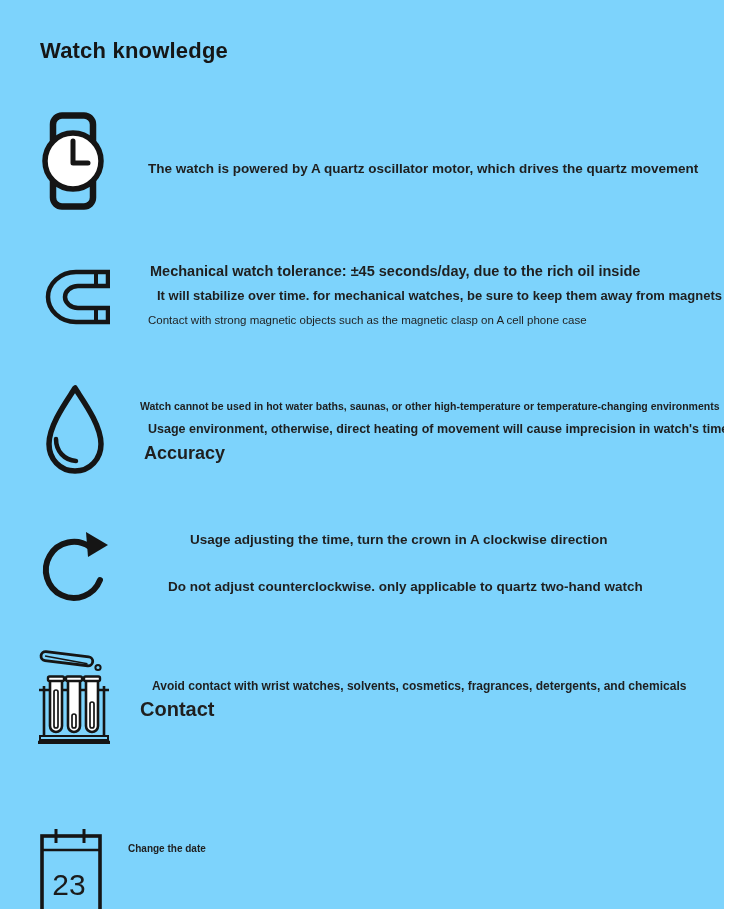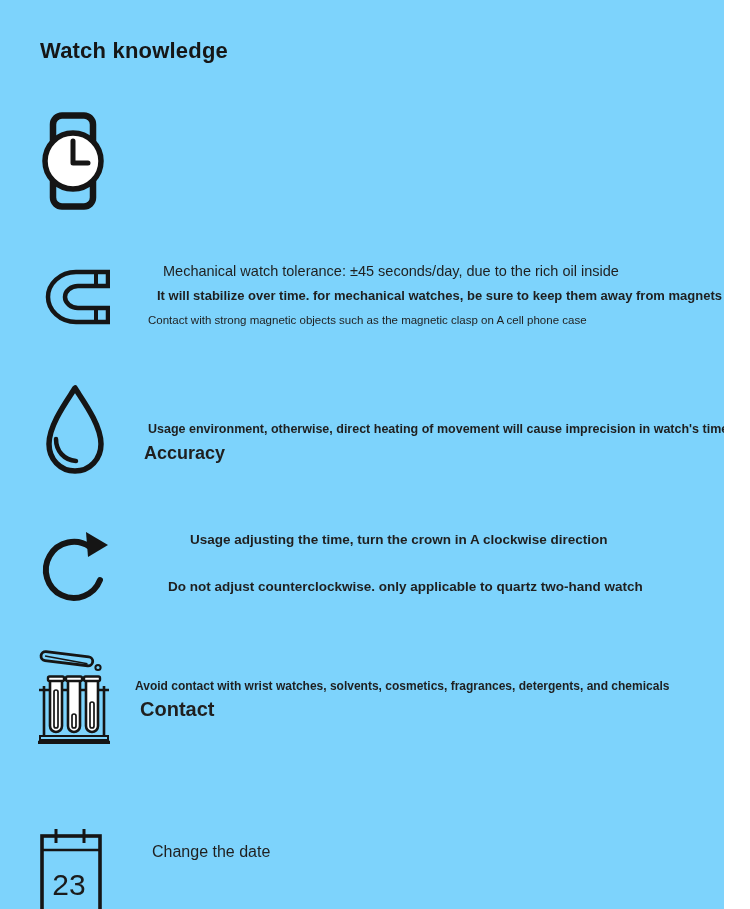--- a/index.html
+++ b/index.html
@@ -8,37 +8,37 @@
     font-family:"Liberation Sans","DejaVu Sans",sans-serif;color:#1f1f1f;overflow:hidden;text-align:right;
   }
   .abs{position:absolute;white-space:nowrap;}
   #title{left:40px;top:38px;font-size:22px;font-weight:700;letter-spacing:.2px;color:#161616;}
   .icon{position:absolute;}
   .icon svg{display:block;width:100%;height:100%;}
   
   .s1l1{left:166px;top:146px;font-size:10.5px;font-weight:700;}
   .s1l2{left:148px;top:161px;font-size:13.5px;font-weight:700;}
   
-  .s2l1{left:150px;top:263px;font-size:14.5px;font-weight:400;margin-left:13px;}
+  .s2l1{left:150px;top:263px;font-size:14.5px;font-weight:700;}
   .s2l2{left:157px;top:288px;font-size:13px;font-weight:700;}
   .s2l3{left:148px;top:314px;font-size:11.5px;font-weight:400;}
   
   .s3l1{left:140px;top:400px;font-size:10.5px;font-weight:700;}
   .s3l2{left:148px;top:422px;font-size:12.5px;font-weight:700;}
   .s3l3{left:144px;top:443px;font-size:18px;font-weight:700;}
   
   .s4l1{left:190px;top:532px;font-size:13.5px;font-weight:700;}
   .s4l2{left:155px;top:556px;font-size:13.5px;font-weight:700;}
   .s4l3{left:152px;top:579px;font-size:13.5px;font-weight:700;margin-left:16px;}
   
-  .s5l1{left:135px;top:679px;font-size:12px;font-weight:700;}
+  .s5l1{left:152px;top:679px;font-size:12px;font-weight:700;}
   .s5l2{left:140px;top:698px;font-size:20px;font-weight:700;}
   
   .s6l1{left:202px;top:817px;font-size:13.5px;font-weight:700;}
-  .s6l2{left:152px;top:843px;font-size:16px;font-weight:400;}
+  .s6l2{left:128px;top:843px;font-size:10px;font-weight:700;}
 
   .i-watch{left:42px;top:112px;width:62px;height:98px;}
   .i-magnet{left:44px;top:266px;width:66px;height:62px;}
   .i-drop{left:43px;top:384px;width:64px;height:94px;}
   .i-arrow{left:40px;top:524px;width:72px;height:82px;}
   .i-tubes{left:38px;top:648px;width:72px;height:96px;}
   .i-calendar{left:40px;top:827px;width:62px;height:92px;}
 </style>
 </head>
 <body>
@@ -47,37 +47,39 @@
 
   <div id="title" class="abs">Watch knowledge</div>
 
   <div class="icon i-watch">
     <svg viewBox="0 0 62 98" fill="none" stroke="#151515">
       <rect x="11" y="3.5" width="40" height="91" rx="9" stroke-width="6.5"></rect>
       <circle cx="31" cy="49" r="28" fill="#ffffff" stroke-width="5.5"></circle>
       <path d="M31 29 V51 H46" stroke-width="5" stroke-linecap="round" stroke-linejoin="round"></path>
     </svg>
   </div>
+  <div class="abs s1l2">The watch is powered by A quartz oscillator motor, which drives the quartz movement</div>
 
   <div class="icon i-magnet">
     <svg viewBox="0 0 66 62" fill="none" stroke="#151515">
       <path d="M64 6 H32 C16 6 4 18 4 31 C4 44 16 56 32 56 H64 V42 H34 C27 42 21 37 21 31 C21 25 27 20 34 20 H64 Z" stroke-width="4.5" stroke-linejoin="miter"></path>
       <path d="M52 6 V20 M52 42 V56" stroke-width="4"></path>
     </svg>
   </div>
   <div class="abs s2l1">Mechanical watch tolerance: ±45 seconds/day, due to the rich oil inside</div>
   <div class="abs s2l3">Contact with strong magnetic objects such as the magnetic clasp on A cell phone case</div>
   <div class="abs s2l2">It will stabilize over time. for mechanical watches, be sure to keep them away from magnets</div>
 
   <div class="icon i-drop">
     <svg viewBox="0 0 64 94" fill="none" stroke="#151515">
       <path d="M32 4 C26 14 6 40 6 60 C6 75 17 87 32 87 C47 87 58 75 58 60 C58 40 38 14 32 4 Z" stroke-width="5.5" stroke-linejoin="round"></path>
       <path d="M13 55 C13 67 21 76 33 77" stroke-width="4.5" stroke-linecap="round"></path>
     </svg>
   </div>
+  <div class="abs s3l1">Watch cannot be used in hot water baths, saunas, or other high-temperature or temperature-changing environments</div>
   <div class="abs s3l2">Usage environment, otherwise, direct heating of movement will cause imprecision in watch's timekeeping</div>
   <div class="abs s3l3">Accuracy</div>
 
   <div class="icon i-arrow">
     <svg viewBox="0 0 72 82" fill="none" stroke="#151515">
       <path d="M50 23 A28 28 0 1 0 60 56" stroke-width="6" stroke-linecap="round"></path>
       <polygon points="46,8 68,21 48,33" fill="#151515" stroke="none"></polygon>
     </svg>
   </div>
   <div class="abs s4l1">Usage adjusting the time, turn the crown in A clockwise direction</div>

